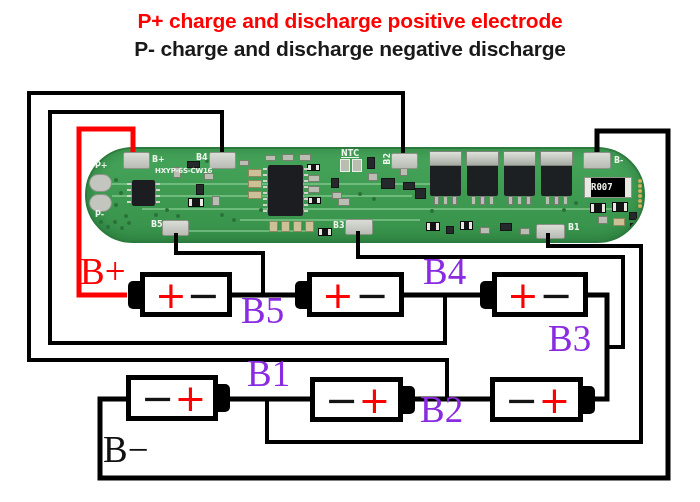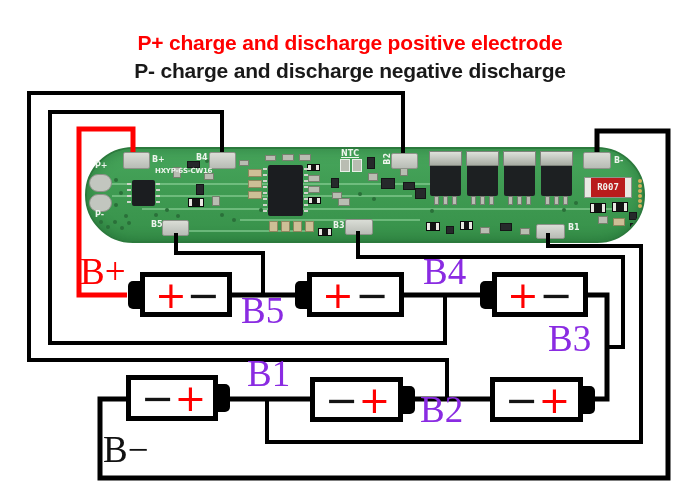--- a/index.html
+++ b/index.html
@@ -1,19 +1,19 @@
 <!DOCTYPE html>
 <html><head>
 <meta charset="utf-8">
 <style>
   html,body{margin:0;padding:0;background:#fff;}
   #canvas{position:relative;width:700px;height:502px;background:#fff;overflow:hidden;
           font-family:"Liberation Sans",sans-serif;}
   .hdr{position:absolute;left:0;width:100%;text-align:center;
-       font:600 21px/24px "Liberation Sans",sans-serif;letter-spacing:-0.2px;margin-top:22px;}
+       font:600 21px/24px "Liberation Sans",sans-serif;letter-spacing:-0.2px;}
   
   .board{position:absolute;left:85px;top:147px;width:560px;height:96px;border-radius:48px;
          background:linear-gradient(180deg,#47a65c 0%,#3f9b52 45%,#37914a 100%);
          border:2px solid #2c7a3d;box-sizing:border-box;
          box-shadow:inset 0 0 14px rgba(0,60,20,.35);}
   .board-inner{position:absolute;left:0;top:0;right:0;bottom:0;border-radius:46px;overflow:hidden;}
   .trace{position:absolute;height:2px;background:rgba(150,215,160,.55);}
   .via{position:absolute;width:4px;height:4px;border-radius:50%;background:#2a7039;}
   .smd{position:absolute;box-sizing:border-box;}
   .smd.grey{background:#b9bdb2;border:1px solid #77806f;}
@@ -33,21 +33,21 @@
        background:repeating-linear-gradient(180deg,#cfd3ca 0 2px,rgba(0,0,0,0) 2px 6px);}
   .ic::before{left:-5px;} .ic::after{right:-5px;}
   .mosfet{position:absolute;top:2px;width:33px;height:58px;}
   .mosfet-tab{height:15px;background:linear-gradient(#dde1da,#a7aca3);border:1px solid #7e837b;box-sizing:border-box;}
   .mosfet-body{height:30px;background:#1d2022;border-radius:0 0 2px 2px;margin:0 1px;}
   .mosfet-legs{display:flex;justify-content:space-around;margin:0 3px;}
   .mosfet-legs i{width:5px;height:9px;background:#b9bdb2;border:1px solid #777d74;box-sizing:border-box;}
   .shunt{position:absolute;left:497px;top:28px;width:48px;height:21px;display:flex;
          background:#e9e9e3;border:1px solid #90958c;box-sizing:border-box;}
   .shunt-end{width:6px;}
-  .shunt-label{flex:1;background:#b91c1c;color:#f2f2ee;text-align:center;
+  .shunt-label{flex:1;background:#000000;color:#f2f2ee;text-align:left;
          font:700 9px/19px "DejaVu Sans Mono",monospace;}
   .ntc-pad{position:absolute;width:10px;height:13px;background:#b9bdb2;border:1px solid #e8f0e8;box-sizing:border-box;}
   .castellations{position:absolute;left:551px;top:30px;display:flex;flex-direction:column;gap:1px;}
   .castellations i{width:4px;height:4px;border-radius:50%;background:#d5b05a;}
   
   #wiring{position:absolute;left:0;top:0;}
   
   .battery{position:absolute;background:#fff;border:5px solid #000;box-sizing:border-box;
            display:flex;align-items:center;justify-content:space-between;padding:0 10px;}
   .battery .nub{position:absolute;width:12px;height:28px;background:#000;top:50%;transform:translateY(-50%);}

